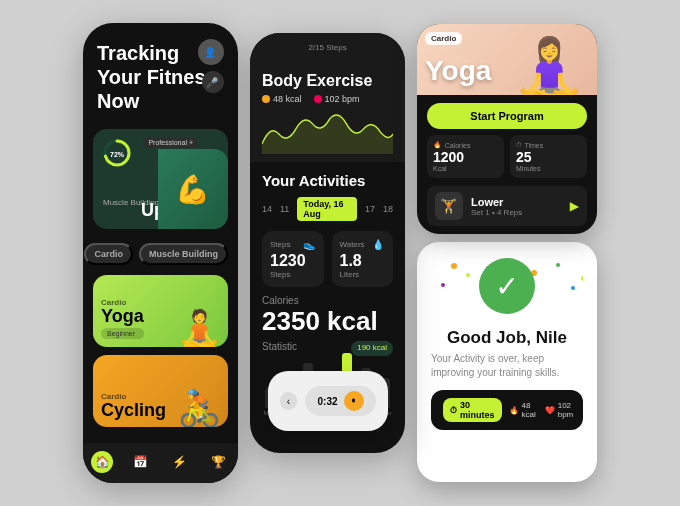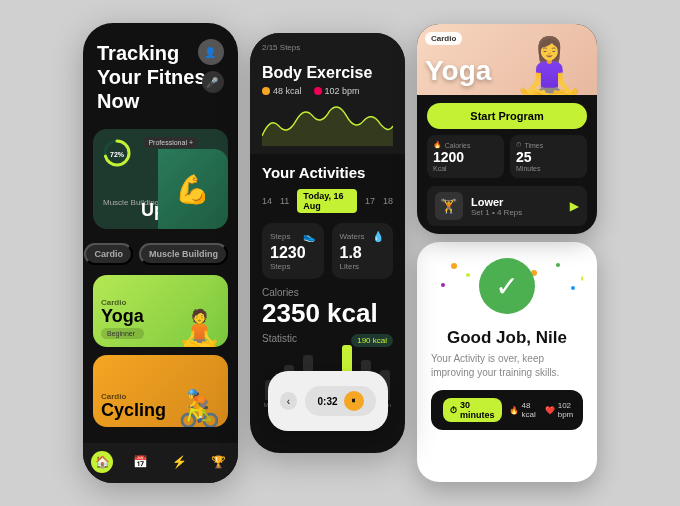--- a/index.html
+++ b/index.html
@@ -189,21 +189,22 @@
     }
     .phone2-top {
       background: #1a1a1a;
       border-radius: 14px 14px 0 0;
       padding: 10px 12px 8px;
       position: relative;
     }
     .step-counter {
       font-size: 8px;
       color: #888;
-      margin-bottom: 12px;
+      text-align: center;
+      margin-bottom: 20px;
     }
     .phone2-title {
       font-size: 16px;
       font-weight: 700;
     }
     .stats-row {
       display: flex;
       gap: 12px;
       margin-top: 4px;
     }
@@ -632,21 +633,21 @@
         </div>
       </div>
     </div>
 
     <div class="calories-section">
       <div class="cal-label">Calories</div>
       <div class="cal-value">2350 kcal</div>
     </div>
 
     <div class="statistic-section">
-      <div style="display:flex;justify-content:space-between;align-items:center;">
+      <div style="display:flex;justify-content:space-between;">
         <div class="stat-label">Statistic</div>
         <div style="background:#1e3a2f;border-radius:8px;padding:2px 6px;font-size:8px;color:#c5f135;">190 kcal</div>
       </div>
       <div class="bar-chart" id="bar-chart">
           <div class="bar-col">
             <div class="bar" style="height: 20px;"></div>
             <div class="bar-day">Mon</div>
           </div>
           <div class="bar-col">
             <div class="bar" style="height: 35px;"></div>

